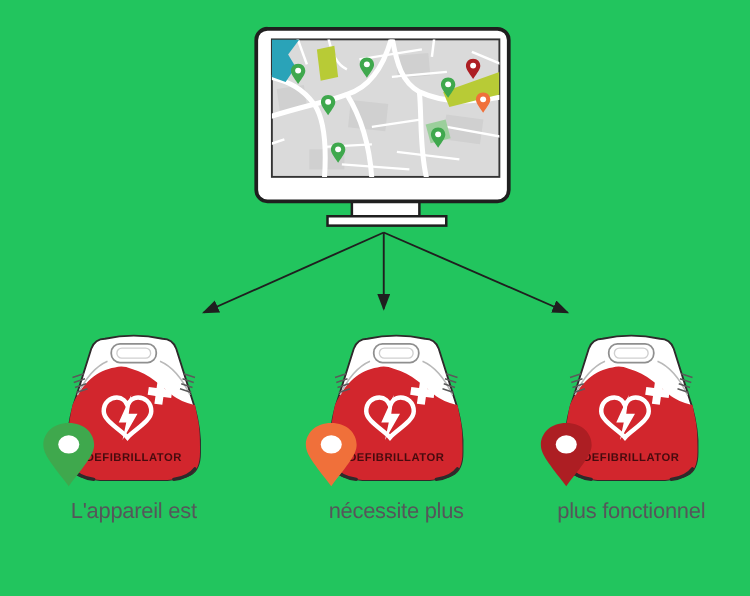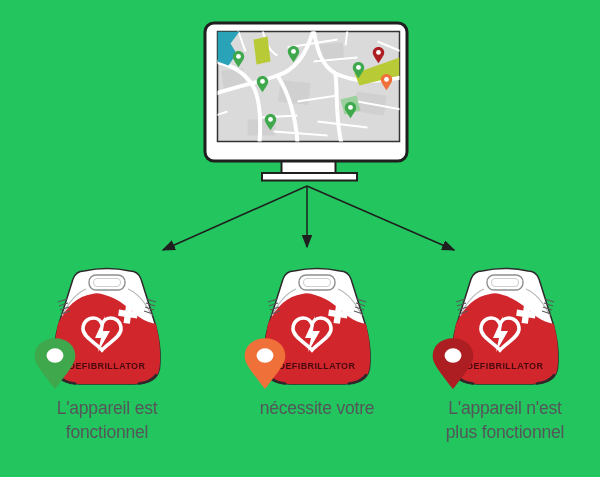--- a/index.html
+++ b/index.html
@@ -150,23 +150,21 @@
     <use href="#pin-shape" x="0" y="75" width="46" height="53" fill="#f0703a"></use>
   </svg>
 
   <svg class="abs" style="left:430px;top:262px" width="150" height="132" viewBox="0 0 150 132">
     <use href="#aed-shape" x="0" y="0" width="150" height="132"></use>
     <use href="#pin-shape" x="0" y="75" width="46" height="53" fill="#ad1e23"></use>
   </svg>
 
   <div class="caption" style="left:27px;width:160px">
     <span class="line">L'appareil est</span>
-    <span class="line">fonctionnel</span>
   </div>
   <div class="caption" style="left:252px;width:130px">
-    <span class="line">nécessite votre</span>
+    <span class="line">nécessite plus</span>
   </div>
   <div class="caption" style="left:425px;width:160px">
-    <span class="line">L'appareil n'est</span>
     <span class="line">plus fonctionnel</span>
   </div>
 
 </div>
 
 </body></html>

